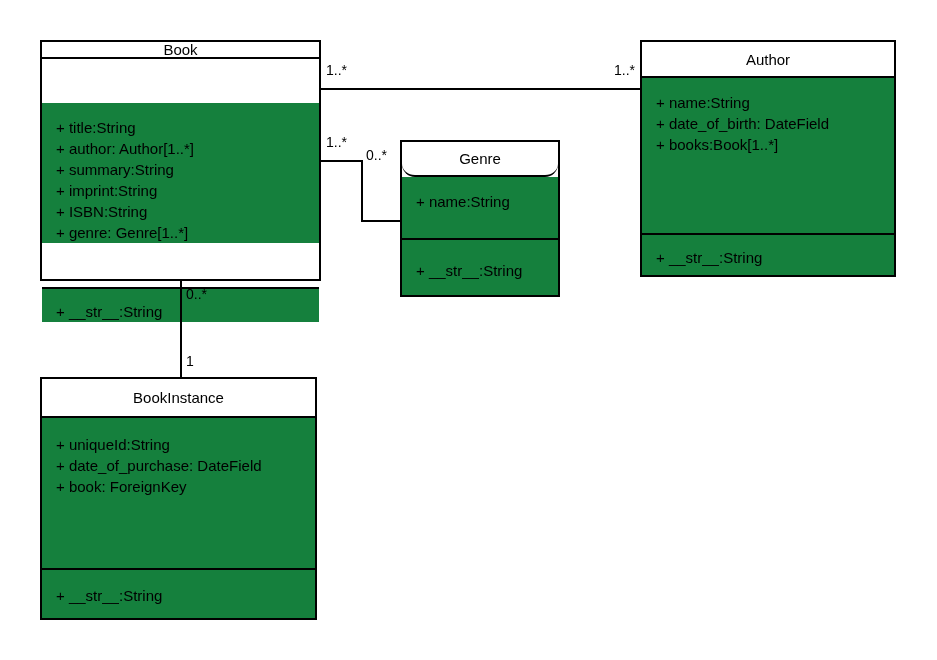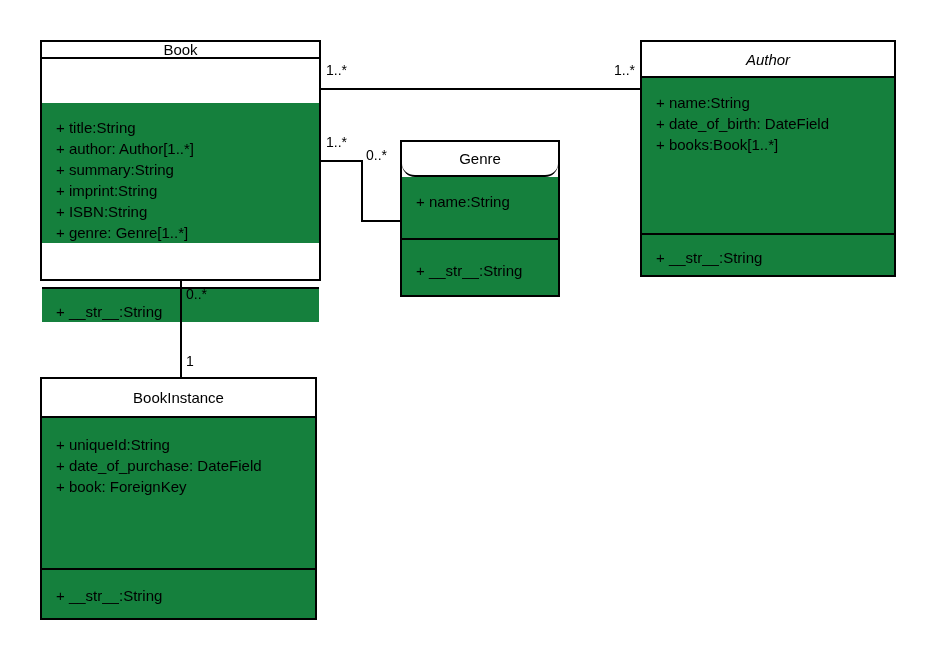--- a/index.html
+++ b/index.html
@@ -86,21 +86,21 @@
       <div class="uml-feature">+ imprint:String</div>
       <div class="uml-feature">+ ISBN:String</div>
       <div class="uml-feature">+ genre: Genre[1..*]</div>
     </div>
     <div class="uml-compartment ops" style="height:41px;">
       <div class="uml-feature">+ __str__:String</div>
     </div>
   </div>
 
   <div class="uml-class" style="left:640px; top:40px; width:256px; height:237px;">
-    <div class="uml-name" style="height:36px;font-style:italic;">Author</div>
+    <div class="uml-name" style="height:36px;">Author</div>
     <div class="uml-compartment attrs" style="height:155px;">
       <div class="uml-feature">+ name:String</div>
       <div class="uml-feature">+ date_of_birth: DateField</div>
       <div class="uml-feature">+ books:Book[1..*]</div>
     </div>
     <div class="uml-compartment ops" style="height:42px;">
       <div class="uml-feature">+ __str__:String</div>
     </div>
   </div>
 

